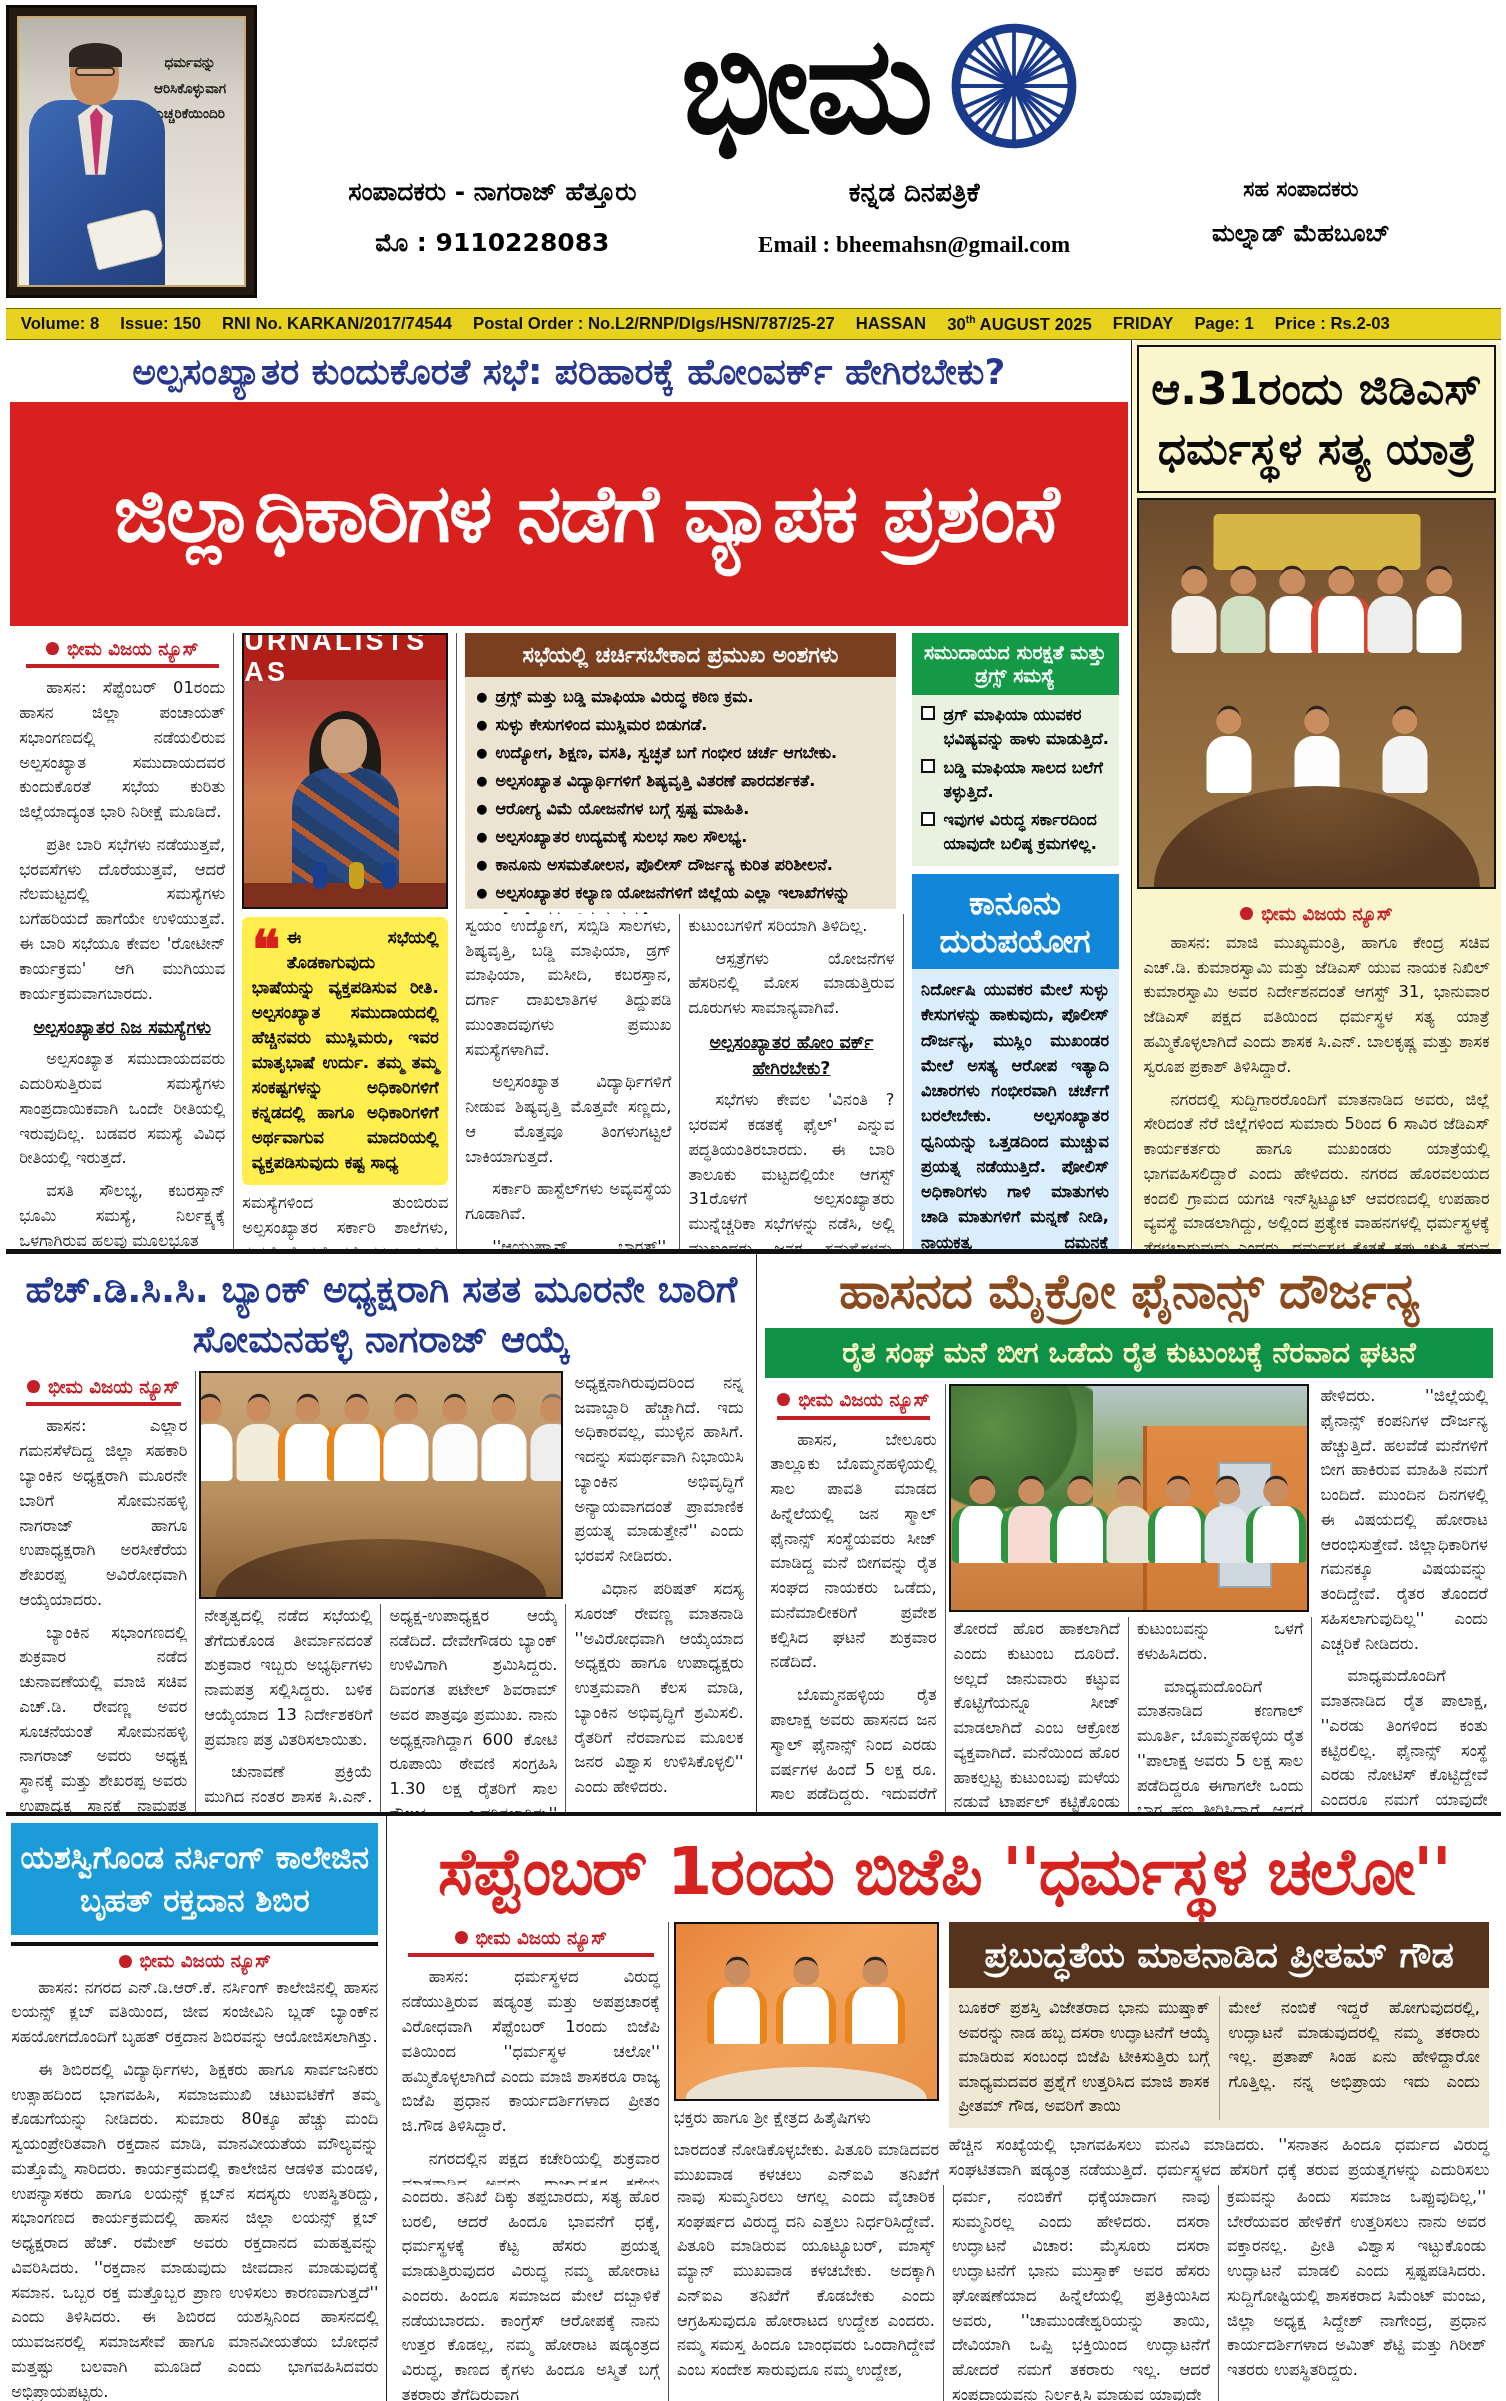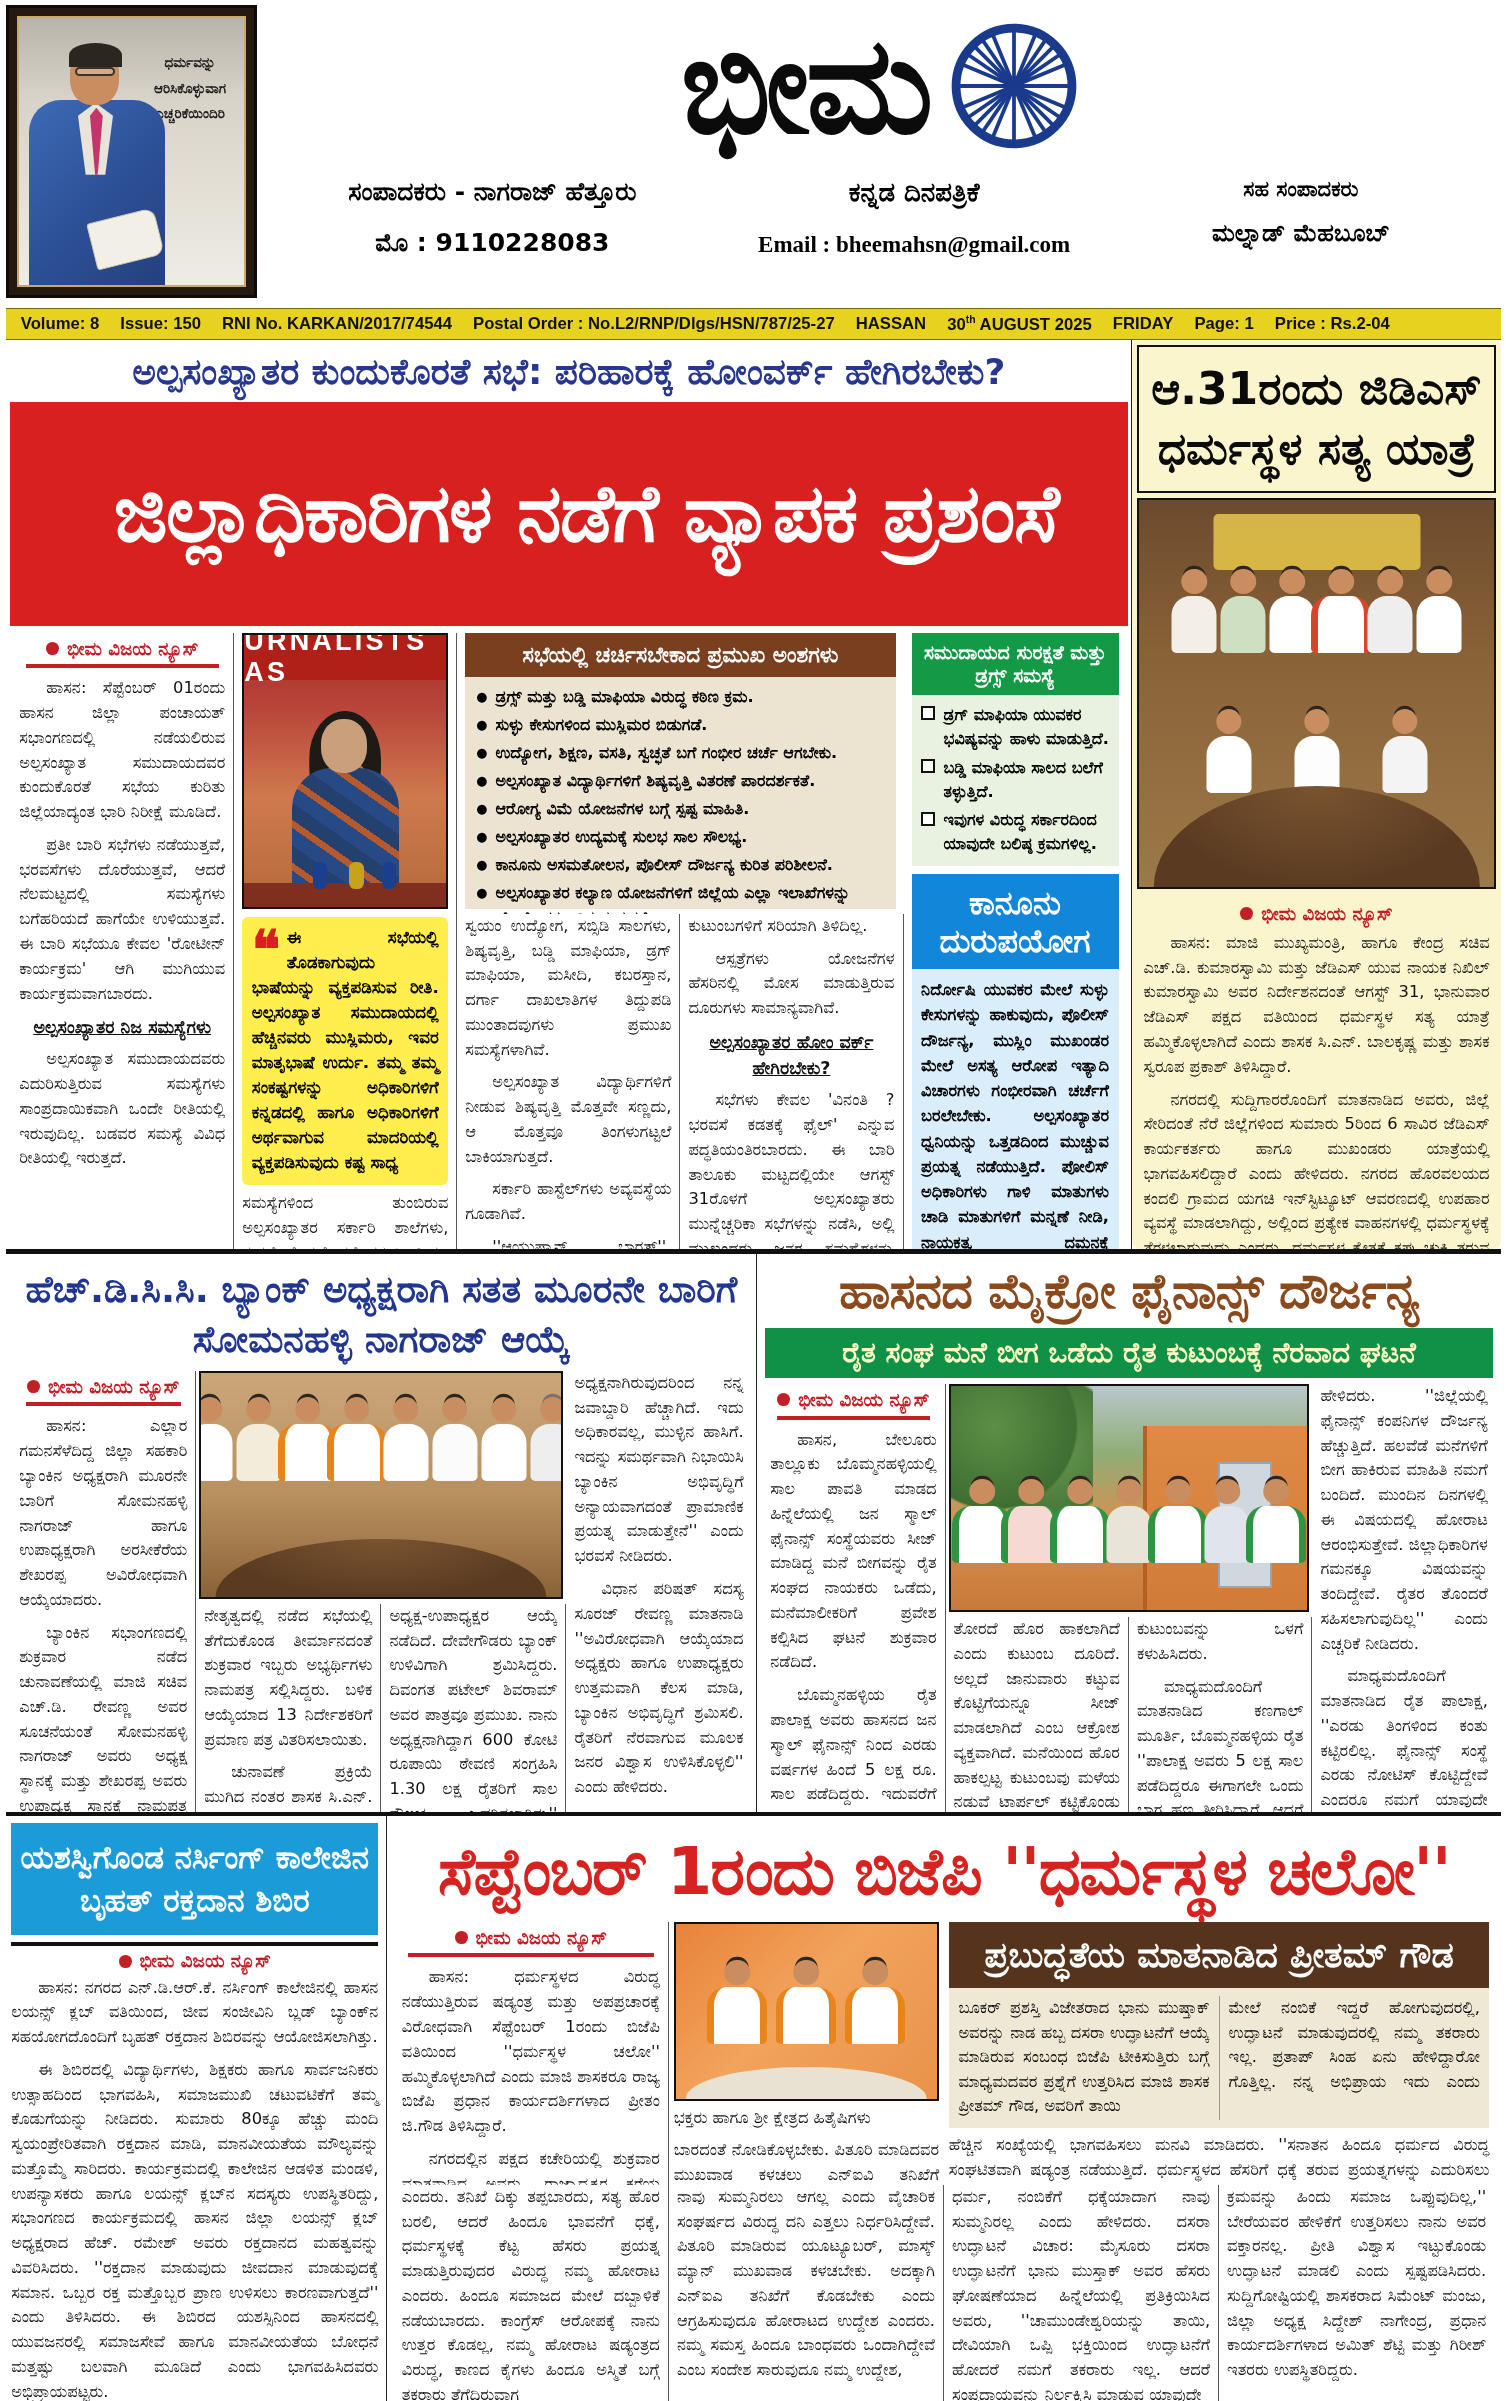--- a/index.html
+++ b/index.html
@@ -211,41 +211,42 @@
 
   <div class="infobar">
     <span>Volume: 8</span>
     <span>Issue: 150</span>
     <span>RNI No. KARKAN/2017/74544</span>
     <span>Postal Order : No.L2/RNP/Dlgs/HSN/787/25-27</span>
     <span>HASSAN</span>
     <span><span>30</span><span class="sup">th</span> <span>AUGUST 2025</span></span>
     <span>FRIDAY</span>
     <span>Page: 1</span>
-    <span>Price : Rs.2-04</span>
+    <span>Price : Rs.2-03</span>
   </div>
 
   <section class="top-section">
     <div class="top-left">
       <h2 class="kicker">ಅಲ್ಪಸಂಖ್ಯಾತರ ಕುಂದುಕೊರತೆ ಸಭೆ: ಪರಿಹಾರಕ್ಕೆ ಹೋಂವರ್ಕ್ ಹೇಗಿರಬೇಕು?</h2>
       <div class="red-banner">
         <h1>ಜಿಲ್ಲಾಧಿಕಾರಿಗಳ ನಡೆಗೆ ವ್ಯಾಪಕ ಪ್ರಶಂಸೆ</h1>
       </div>
       <div class="main-grid">
         <div class="mg-c1">
           <div class="byline">
               <span class="dot"></span>
               <span>ಭೀಮ ವಿಜಯ ನ್ಯೂಸ್</span>
             </div>
           <div class="byline-bar"></div>
           <div class="bodytxt">
             <p>ಹಾಸನ: ಸೆಪ್ಟೆಂಬರ್ 01ರಂದು ಹಾಸನ ಜಿಲ್ಲಾ ಪಂಚಾಯತ್ ಸಭಾಂಗಣದಲ್ಲಿ ನಡೆಯಲಿರುವ ಅಲ್ಪಸಂಖ್ಯಾತ ಸಮುದಾಯದವರ ಕುಂದುಕೊರತೆ ಸಭೆಯ ಕುರಿತು ಜಿಲ್ಲೆಯಾದ್ಯಂತ ಭಾರಿ ನಿರೀಕ್ಷೆ ಮೂಡಿದೆ.</p>
             <p>ಪ್ರತೀ ಬಾರಿ ಸಭೆಗಳು ನಡೆಯುತ್ತವೆ, ಭರವಸೆಗಳು ದೊರೆಯುತ್ತವೆ, ಆದರೆ ನೆಲಮಟ್ಟದಲ್ಲಿ ಸಮಸ್ಯೆಗಳು ಬಗೆಹರಿಯದೆ ಹಾಗೆಯೇ ಉಳಿಯುತ್ತವೆ. ಈ ಬಾರಿ ಸಭೆಯೂ ಕೇವಲ 'ರೋಟೀನ್ ಕಾರ್ಯಕ್ರಮ' ಆಗಿ ಮುಗಿಯುವ ಕಾರ್ಯಕ್ರಮವಾಗಬಾರದು.</p>
             <div class="subhead">ಅಲ್ಪಸಂಖ್ಯಾತರ ನಿಜ ಸಮಸ್ಯೆಗಳು</div>
             <p>ಅಲ್ಪಸಂಖ್ಯಾತ ಸಮುದಾಯದವರು ಎದುರಿಸುತ್ತಿರುವ ಸಮಸ್ಯೆಗಳು ಸಾಂಪ್ರದಾಯಿಕವಾಗಿ ಒಂದೇ ರೀತಿಯಲ್ಲಿ ಇರುವುದಿಲ್ಲ. ಬಡವರ ಸಮಸ್ಯೆ ವಿವಿಧ ರೀತಿಯಲ್ಲಿ ಇರುತ್ತದೆ.</p>
+            <p>ವಸತಿ ಸೌಲಭ್ಯ, ಕಬರಸ್ತಾನ್ ಭೂಮಿ ಸಮಸ್ಯೆ, ನಿರ್ಲಕ್ಷ್ಯಕ್ಕೆ ಒಳಗಾಗಿರುವ ಹಲವು ಮೂಲಭೂತ</p>
           </div>
         </div>
         <div class="mg-c2">
           <div class="ph dc-photo">
             <div class="dc-banner">URNALISTS AS</div>
             <div class="dc-person">
               <div class="hair"></div>
                 <div class="body"></div>
                 <div class="head"></div>
             </div>

